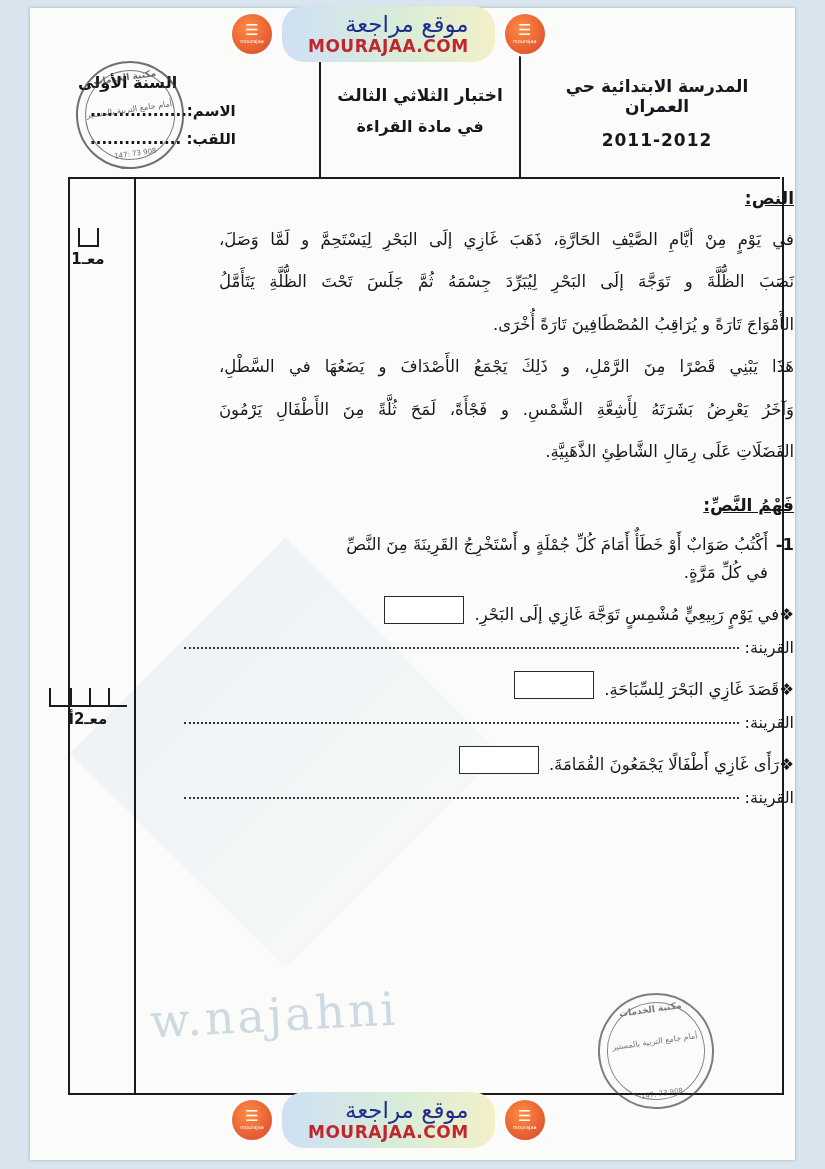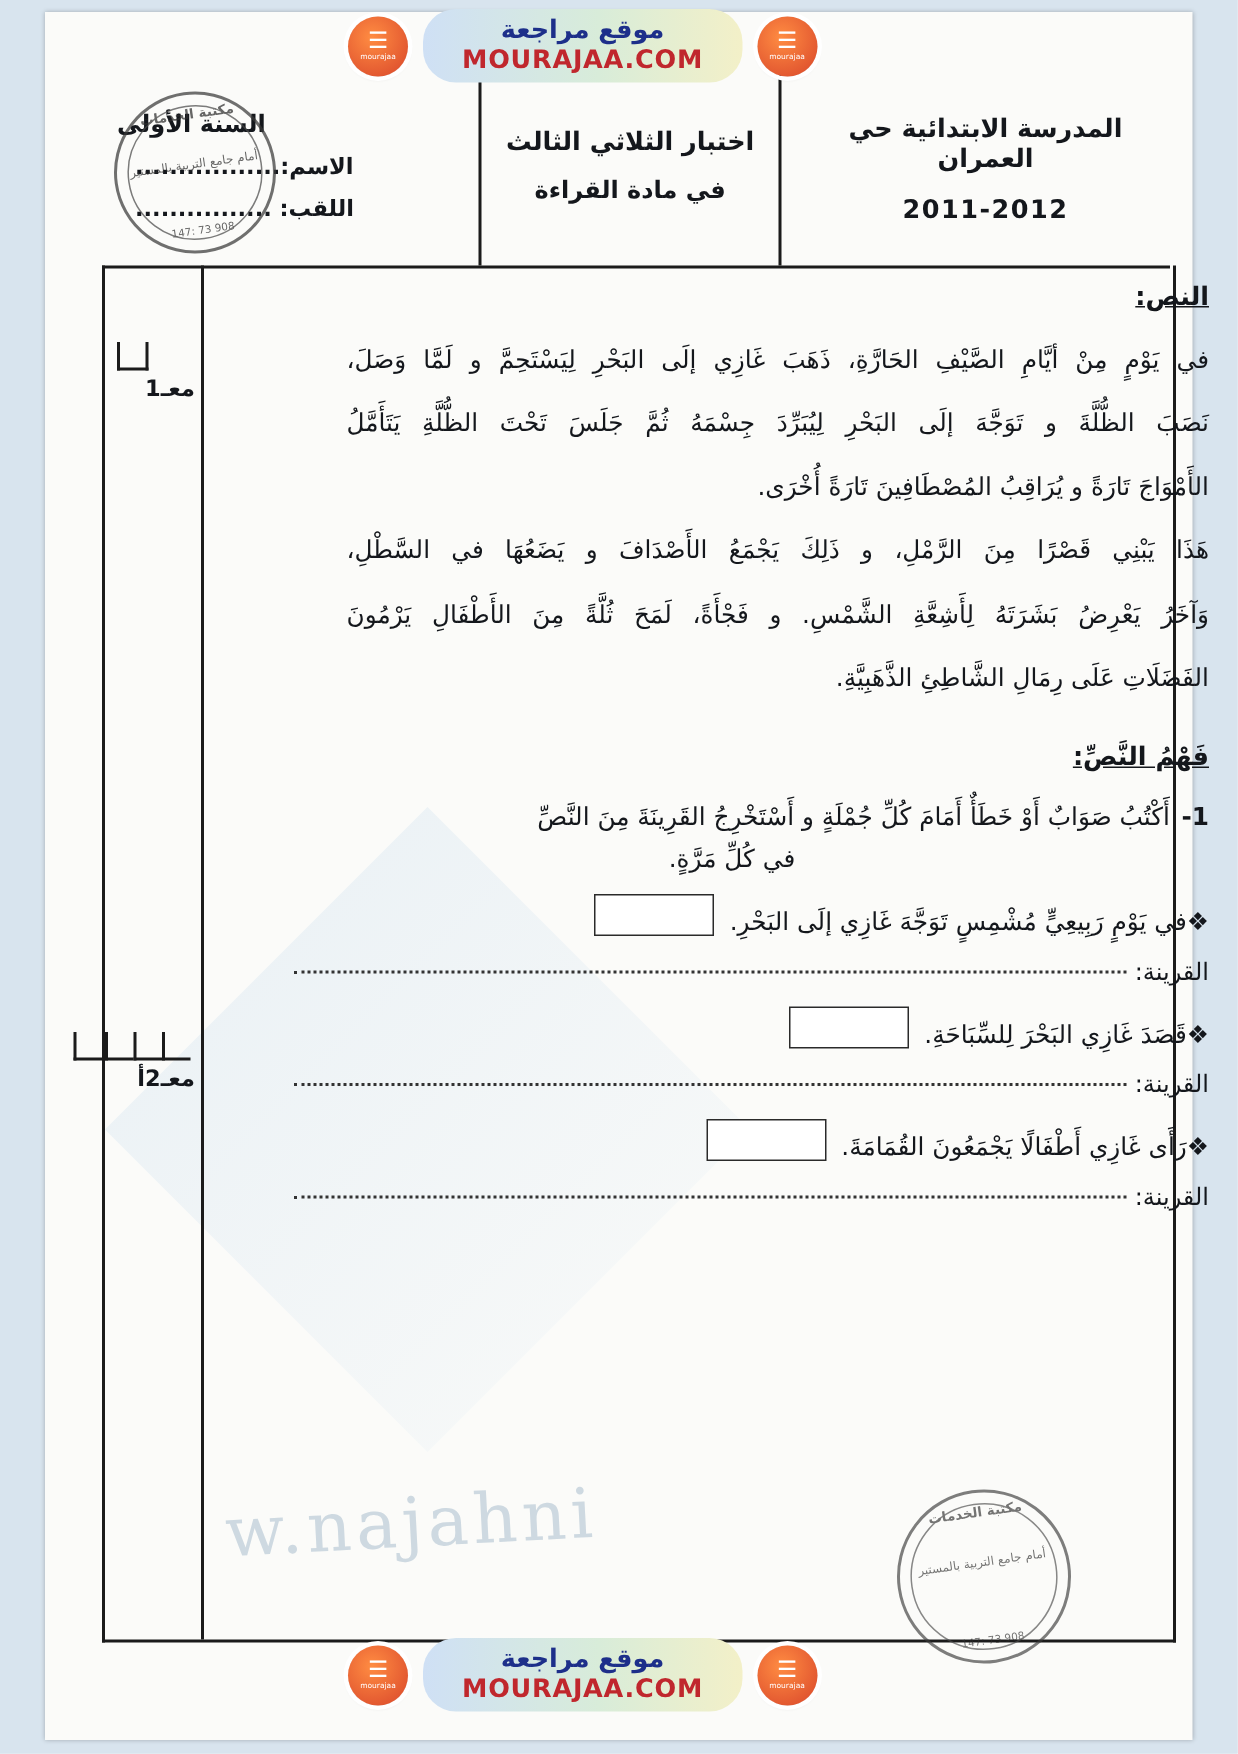--- a/index.html
+++ b/index.html
@@ -63,24 +63,25 @@
   .banner-top { left: 232px; top: 6px; }
   .banner-bottom { left: 232px; top: 1092px; }
   .banner-pill {
     background: linear-gradient(90deg, #cfe0f5 0%, #d8ecd9 55%, #f3f0c8 100%);
     border-radius: 22px;
     padding: 5px 26px;
     text-align: center;
     line-height: 1.15;
   }
   .banner-pill .l1 {
-    font-size: 17px;
+    font-size: 23px;
     color: #1d2f8a;
-    font-weight: bold;
-    direction: rtl;
+    font-weight: normal;
+    direction: rtl;
+    text-align: right;
   }
   .banner-pill .l2 {
     font-size: 17px;
     color: #c0272d;
     font-weight: bold;
     letter-spacing: .5px;
     direction: ltr;
   }
   .logo-badge {
     width: 40px; height: 40px;
@@ -192,21 +193,21 @@
     position: absolute;
     right: 644px;
     top: 139px;
     width: 0;
     height: 916px;
     border-right: 2px solid #1b1b1b;
   }
 
   .content {
     position: absolute;
-    left: 110px;
+    left: 98px;
     top: 150px;
     width: 610px;
     direction: rtl;
     padding-left: 48px;
   }
 
   .section-title {
     font-size: 17px;
     font-weight: bold;
     text-decoration: underline;
@@ -225,21 +226,21 @@
 
   .q-block { margin-top: 6px; }
   .q-row {
     display: flex;
     direction: rtl;
     font-size: 16.5px;
     line-height: 2.2;
   }
   .q-num { width: 26px; flex: none; font-weight: bold; }
   .q-text { flex: 1; text-align: justify; }
-  .q-text2 { margin-right: 26px; font-size: 16.5px; text-align: center; }
+  .q-text2 { margin-right: 26px; font-size: 16.5px; }
 
   .item {
     margin-top: 14px;
     display: flex;
     align-items: flex-end;
     direction: rtl;
     gap: 10px;
   }
   .item-text { font-size: 16.5px; }
   .answer-box {
@@ -260,20 +261,21 @@
     border-bottom: 2px dotted #333;
     transform: translateY(-4px);
     height: 1px;
   }
 
   
   .mark-grp {
     position: absolute;
     right: 650px;
     width: 84px;
+    text-align: center;
     direction: rtl;
   }
   .mark-cells {
     display: flex;
     justify-content: center;
     gap: 0;
   }
   .mark-cell {
     width: 17px; height: 17px;
     border-left: 2px solid #1b1b1b;

